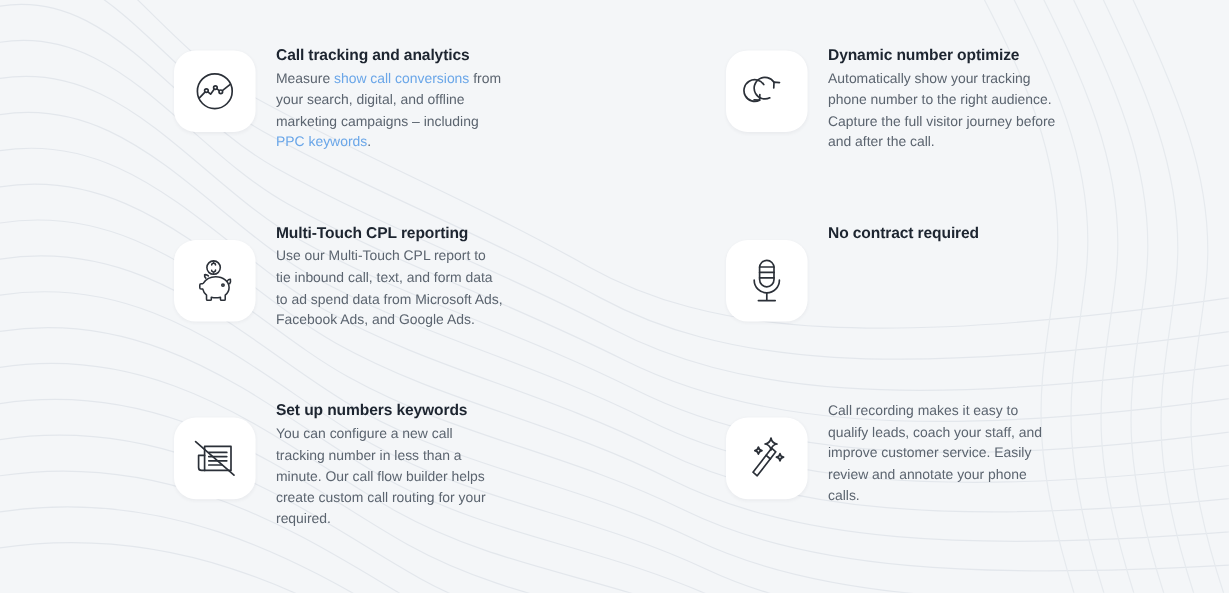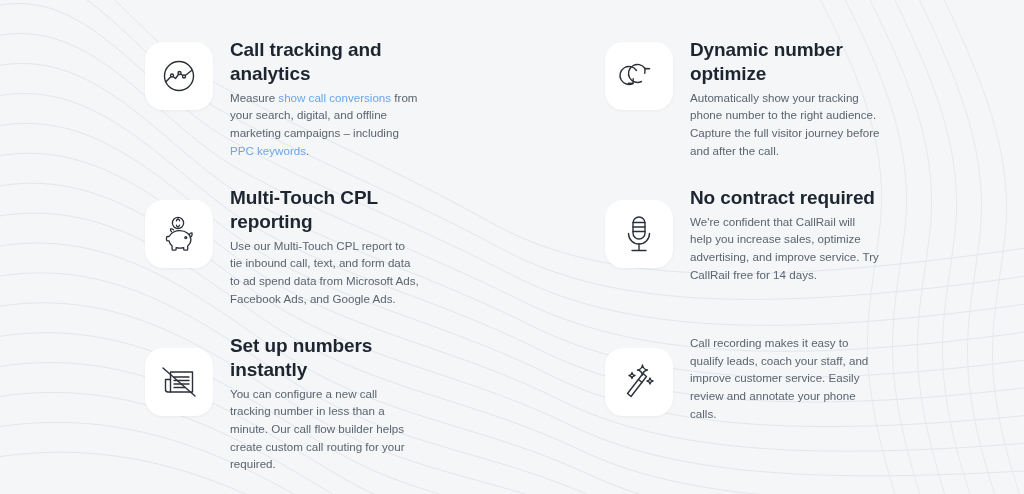--- a/index.html
+++ b/index.html
@@ -28,21 +28,21 @@
     width:68px;height:68px;flex:0 0 68px;
     background:#ffffff;
     border-radius:18px;
     display:flex;align-items:center;justify-content:center;
     box-shadow:0 1px 3px rgba(30,40,60,.05);
     margin-top:4px;
   }
   .tile svg{display:block;}
   .body{width:190px;padding-top:0px;}
   .title{
-    font-size:19px;
+    font-size:13px;
     font-weight:bold;
     color:#1d2530;
     letter-spacing:-0.1px;
     margin:0 0 3px 0;
     line-height:1.25;
   }
   .desc{
     font-size:11.6px;
     color:#5b646f;
     line-height:1.53;
@@ -150,37 +150,36 @@
           <rect x="13" y="5" width="12" height="22" rx="6"></rect>
           <path d="M13 10.5h12M13 15h12M13 19.5h12"></path>
           <path d="M8.5 21.5c0 5.8 4.7 10.5 10.5 10.5S29.5 27.3 29.5 21.5"></path>
           <path d="M19 32v6"></path>
           <path d="M12 38.5h14"></path>
         </svg>
       </span>
     </div>
     <div class="body">
       <p class="title">No contract required</p>
-      <p class="desc">We're confident that CallRail will help you increase sales, optimize advertising, and improve service. Try CallRail free for 14 days.</p>
     </div>
   </div>
 
   <div class="card r3">
     <div class="tile">
       <span>
         <svg width="42" height="38" viewBox="0 0 42 38" fill="none" stroke="#2b3038" stroke-width="1.4" stroke-linecap="round" stroke-linejoin="round">
           <path d="M12.5 9h22v20h-22z"></path>
           <path d="M12.5 16.5H7.5v10a2.5 2.5 0 0 0 2.5 2.5h2.5"></path>
           <path d="M16 14h15M16 17.5h15M16 21h15M16 24.5h11"></path>
           <path d="M5 5 L37 33"></path>
         </svg>
       </span>
     </div>
     <div class="body">
-      <p class="title">Set up numbers instantly</p>
+      <p class="title">Set up numbers keywords</p>
       <p class="desc">You can configure a new call tracking number in less than a minute. Our call flow builder helps create custom call routing for your required.</p>
     </div>
   </div>
 
   <div class="card r3">
     <div class="tile">
       <span>
         <svg width="40" height="42" viewBox="0 0 40 42" fill="none" stroke="#2b3038" stroke-width="1.4" stroke-linecap="round" stroke-linejoin="round">
           <path d="M8.5 36.5 L24 16.5 L27.5 19.5 L12 39.5 Z" transform="translate(0,-4)"></path>
           <path d="M19.5 18.5 L23 21.5"></path>

